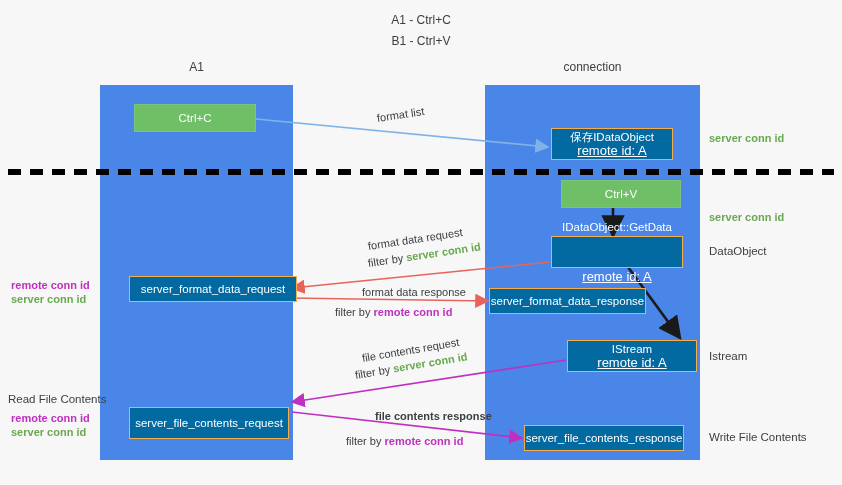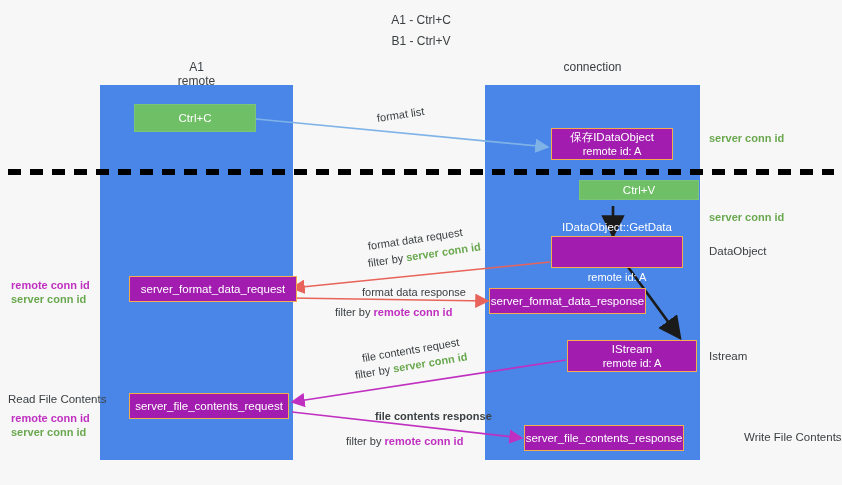--- a/index.html
+++ b/index.html
@@ -60,22 +60,22 @@
     flex-direction: column;
     align-items: center;
     justify-content: center;
     color: #ffffff;
     font-size: 11.5px;
     line-height: 14px;
     text-align: center;
     border: 1px solid rgba(255,255,255,0.25);
   }
   .box.green  { background: #6aa84f; background: #6fbf66; border-color: #7cc47a; }
-  .box.orange { background: #a21caf; border-color: #f6ad4b; }
-  .box .l2 { font-size: 11px; }
+  .box.orange { background: #0369a1; border-color: #f6ad4b; }
+  .box .l2 { font-size: 13px; text-decoration: underline; }
 
   
   .edge-label {
     font-size: 11px;
     color: #3c4043;
     white-space: nowrap;
   }
   .edge-label .green-t  { color: #6aa84f; font-weight: bold; }
   .edge-label .purple-t { color: #c030c0; font-weight: bold; }
   .rot-up { transform: rotate(-8.5deg); transform-origin: left center; }
@@ -96,21 +96,20 @@
 
 <div id="canvas">
 
   <div class="abs title">
     <div>A1 - Ctrl+C</div>
     <div>B1 - Ctrl+V</div>
   </div>
 
   <div class="abs col-head" style="left:100px; top:60px; width:193px;">
     <span class="name">A1</span>
-    <span class="sub">remote</span>
   </div>
   <div class="abs col-head" style="left:485px; top:60px; width:215px;">
     <span class="sub">connection</span>
   </div>
 
   <div class="abs lane lane-a"></div>
   <div class="abs lane lane-b"></div>
 
   <svg id="svg-layer" viewBox="0 0 842 485">
     <defs>
@@ -147,21 +146,21 @@
 
   <div class="abs box green" style="left:134px; top:104px; width:122px; height:28px;">
     <span>Ctrl+C</span>
   </div>
 
   <div class="abs box orange" style="left:551px; top:128px; width:122px; height:32px;">
     <span>保存IDataObject</span>
     <span class="l2">remote id: A</span>
   </div>
 
-  <div class="abs box green" style="left:579px; top:180px; width:120px; height:20px;">
+  <div class="abs box green" style="left:561px; top:180px; width:120px; height:28px;">
     <span>Ctrl+V</span>
   </div>
 
   <div class="abs box orange" style="left:551px; top:236px; width:132px; height:32px;gap:36px;">
     <span>IDataObject::GetData</span>
     <span class="l2">remote id: A</span>
   </div>
 
   <div class="abs box orange" style="left:129px; top:276px; width:168px; height:26px;">
     <span>server_format_data_request</span>
@@ -169,21 +168,21 @@
 
   <div class="abs box orange" style="left:489px; top:288px; width:157px; height:26px;">
     <span>server_format_data_response</span>
   </div>
 
   <div class="abs box orange" style="left:567px; top:340px; width:130px; height:32px;">
     <span>IStream</span>
     <span class="l2">remote id: A</span>
   </div>
 
-  <div class="abs box orange" style="left:129px; top:393px; width:160px; height:26px;">
+  <div class="abs box orange" style="left:129px; top:407px; width:160px; height:32px;">
     <span>server_file_contents_request</span>
   </div>
 
   <div class="abs box orange" style="left:524px; top:425px; width:160px; height:26px;">
     <span>server_file_contents_response</span>
   </div>
 
   <div class="abs edge-label rot-up" style="left:377px; top:112px;">
     <span>format list</span>
   </div>
@@ -217,21 +216,21 @@
   </div>
 
   <div class="abs conn-green" style="left:709px; top:132px;">server conn id</div>
 
   <div class="abs conn-green" style="left:709px; top:211px;">server conn id</div>
 
   <div class="abs side-label" style="left:709px; top:245px;">DataObject</div>
 
   <div class="abs side-label" style="left:709px; top:350px;">Istream</div>
 
-  <div class="abs side-label" style="left:744px; top:431px;">Write File Contents</div>
+  <div class="abs side-label" style="left:709px; top:431px;">Write File Contents</div>
 
   <div class="abs stack" style="left:11px; top:278px;">
     <div class="conn-purple">remote conn id</div>
     <div class="conn-green">server conn id</div>
   </div>
 
   <div class="abs side-label" style="left:8px; top:393px;">Read File Contents</div>
 
   <div class="abs stack" style="left:11px; top:411px;">
     <div class="conn-purple">remote conn id</div>

